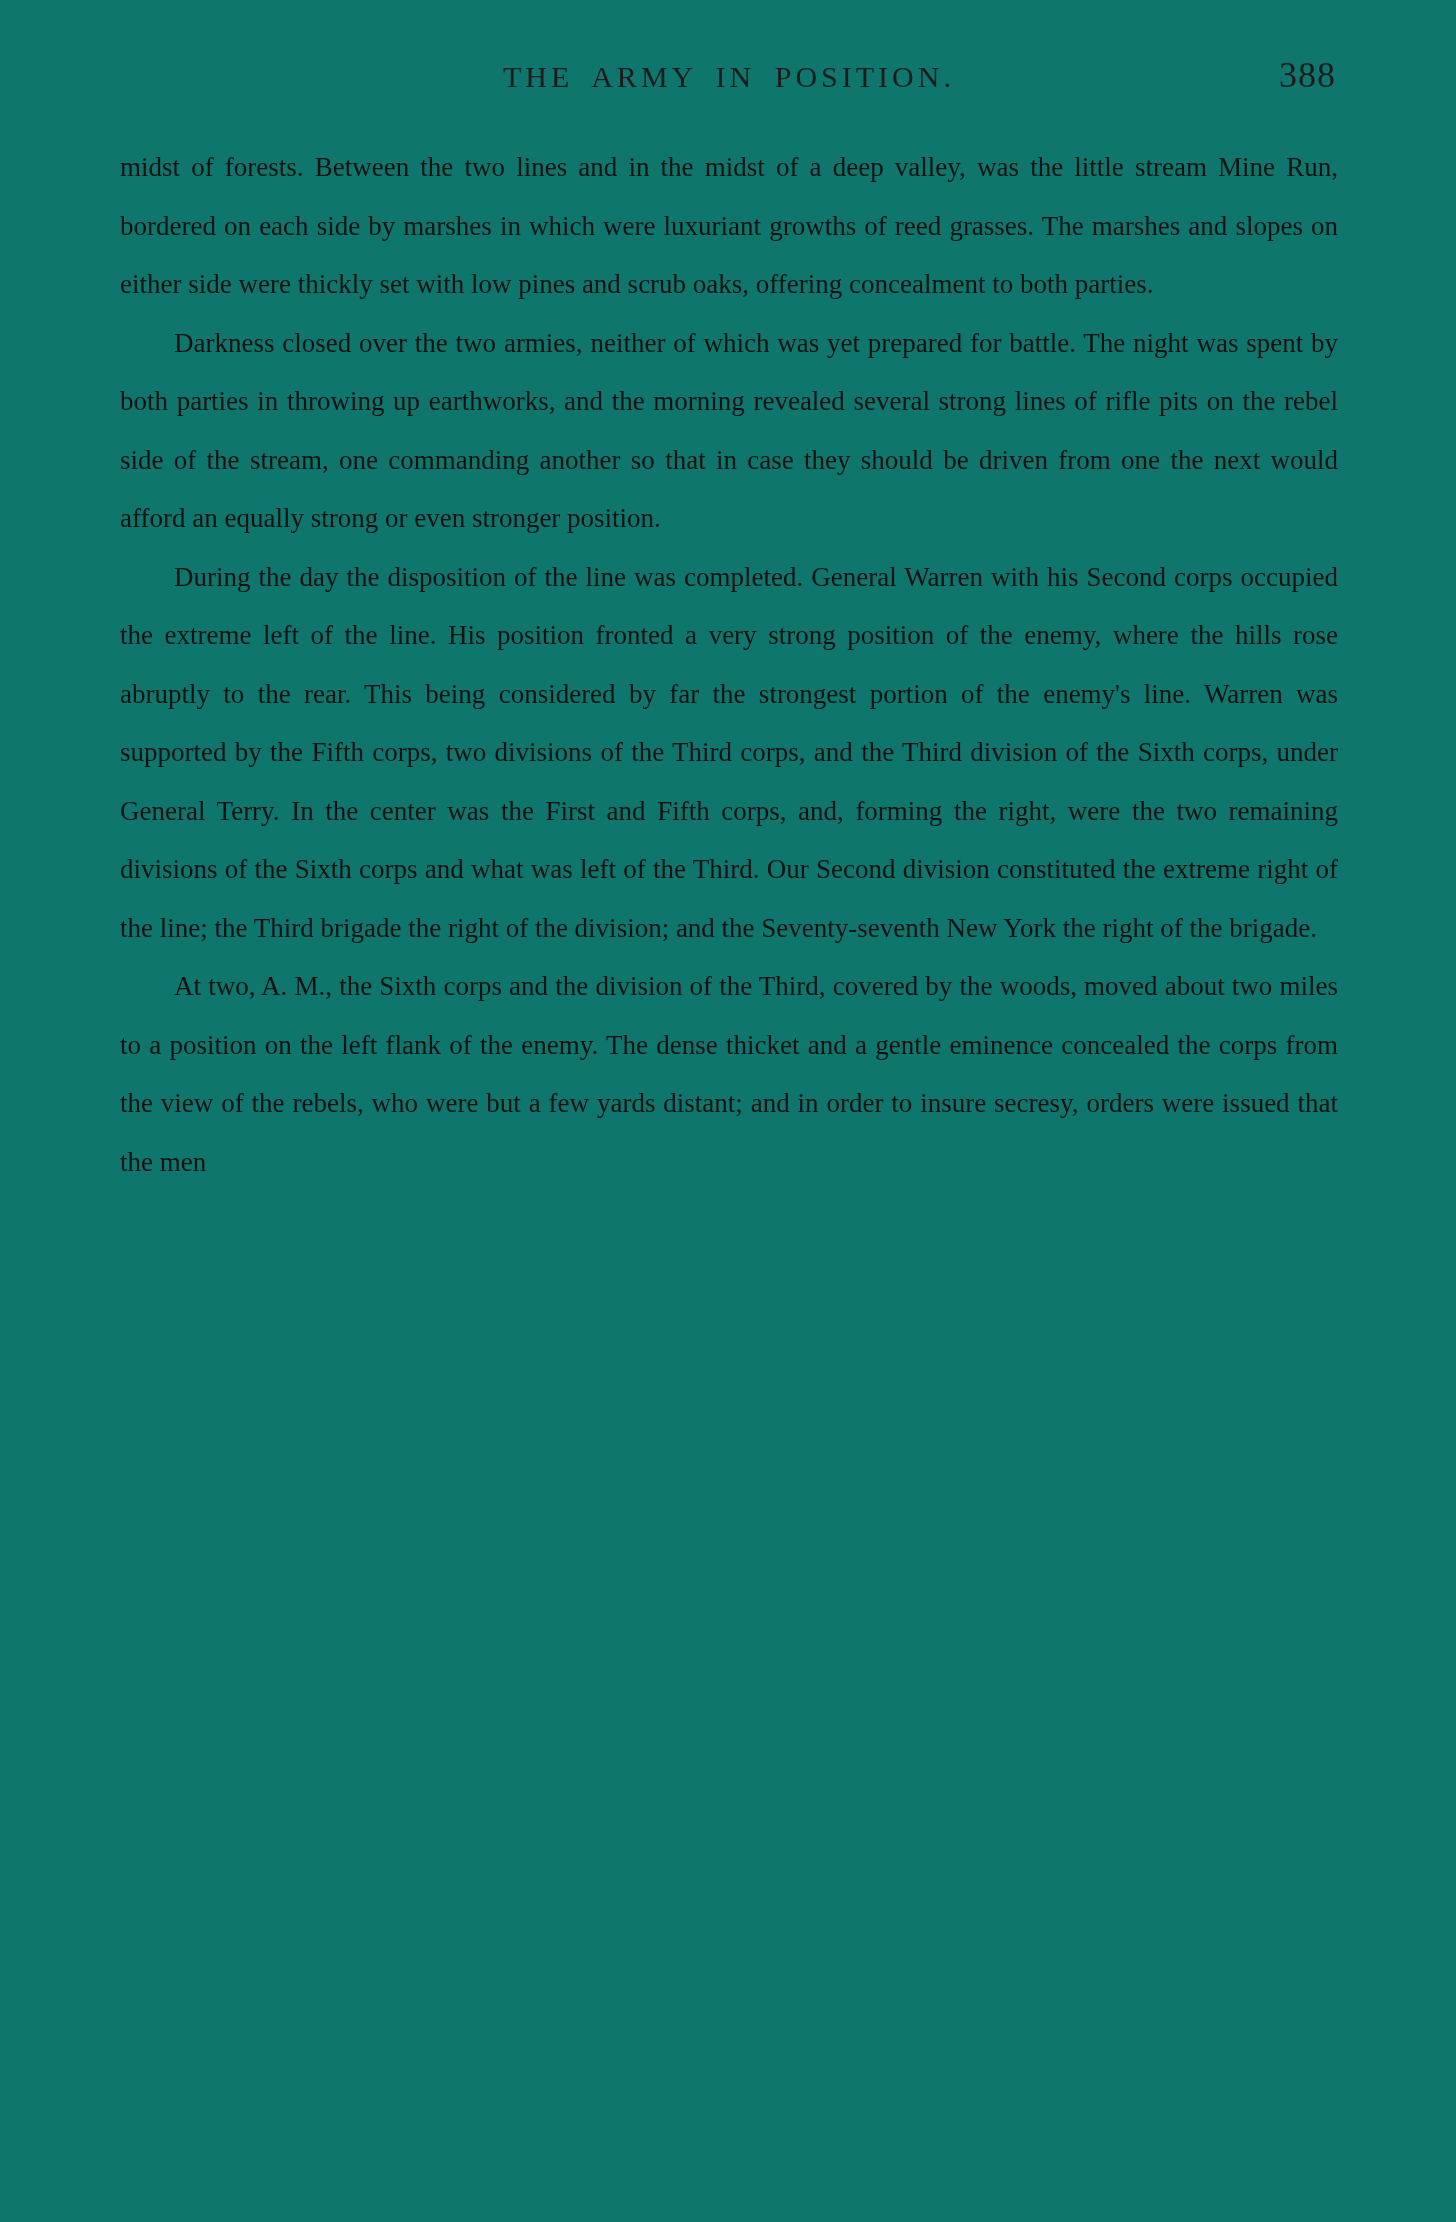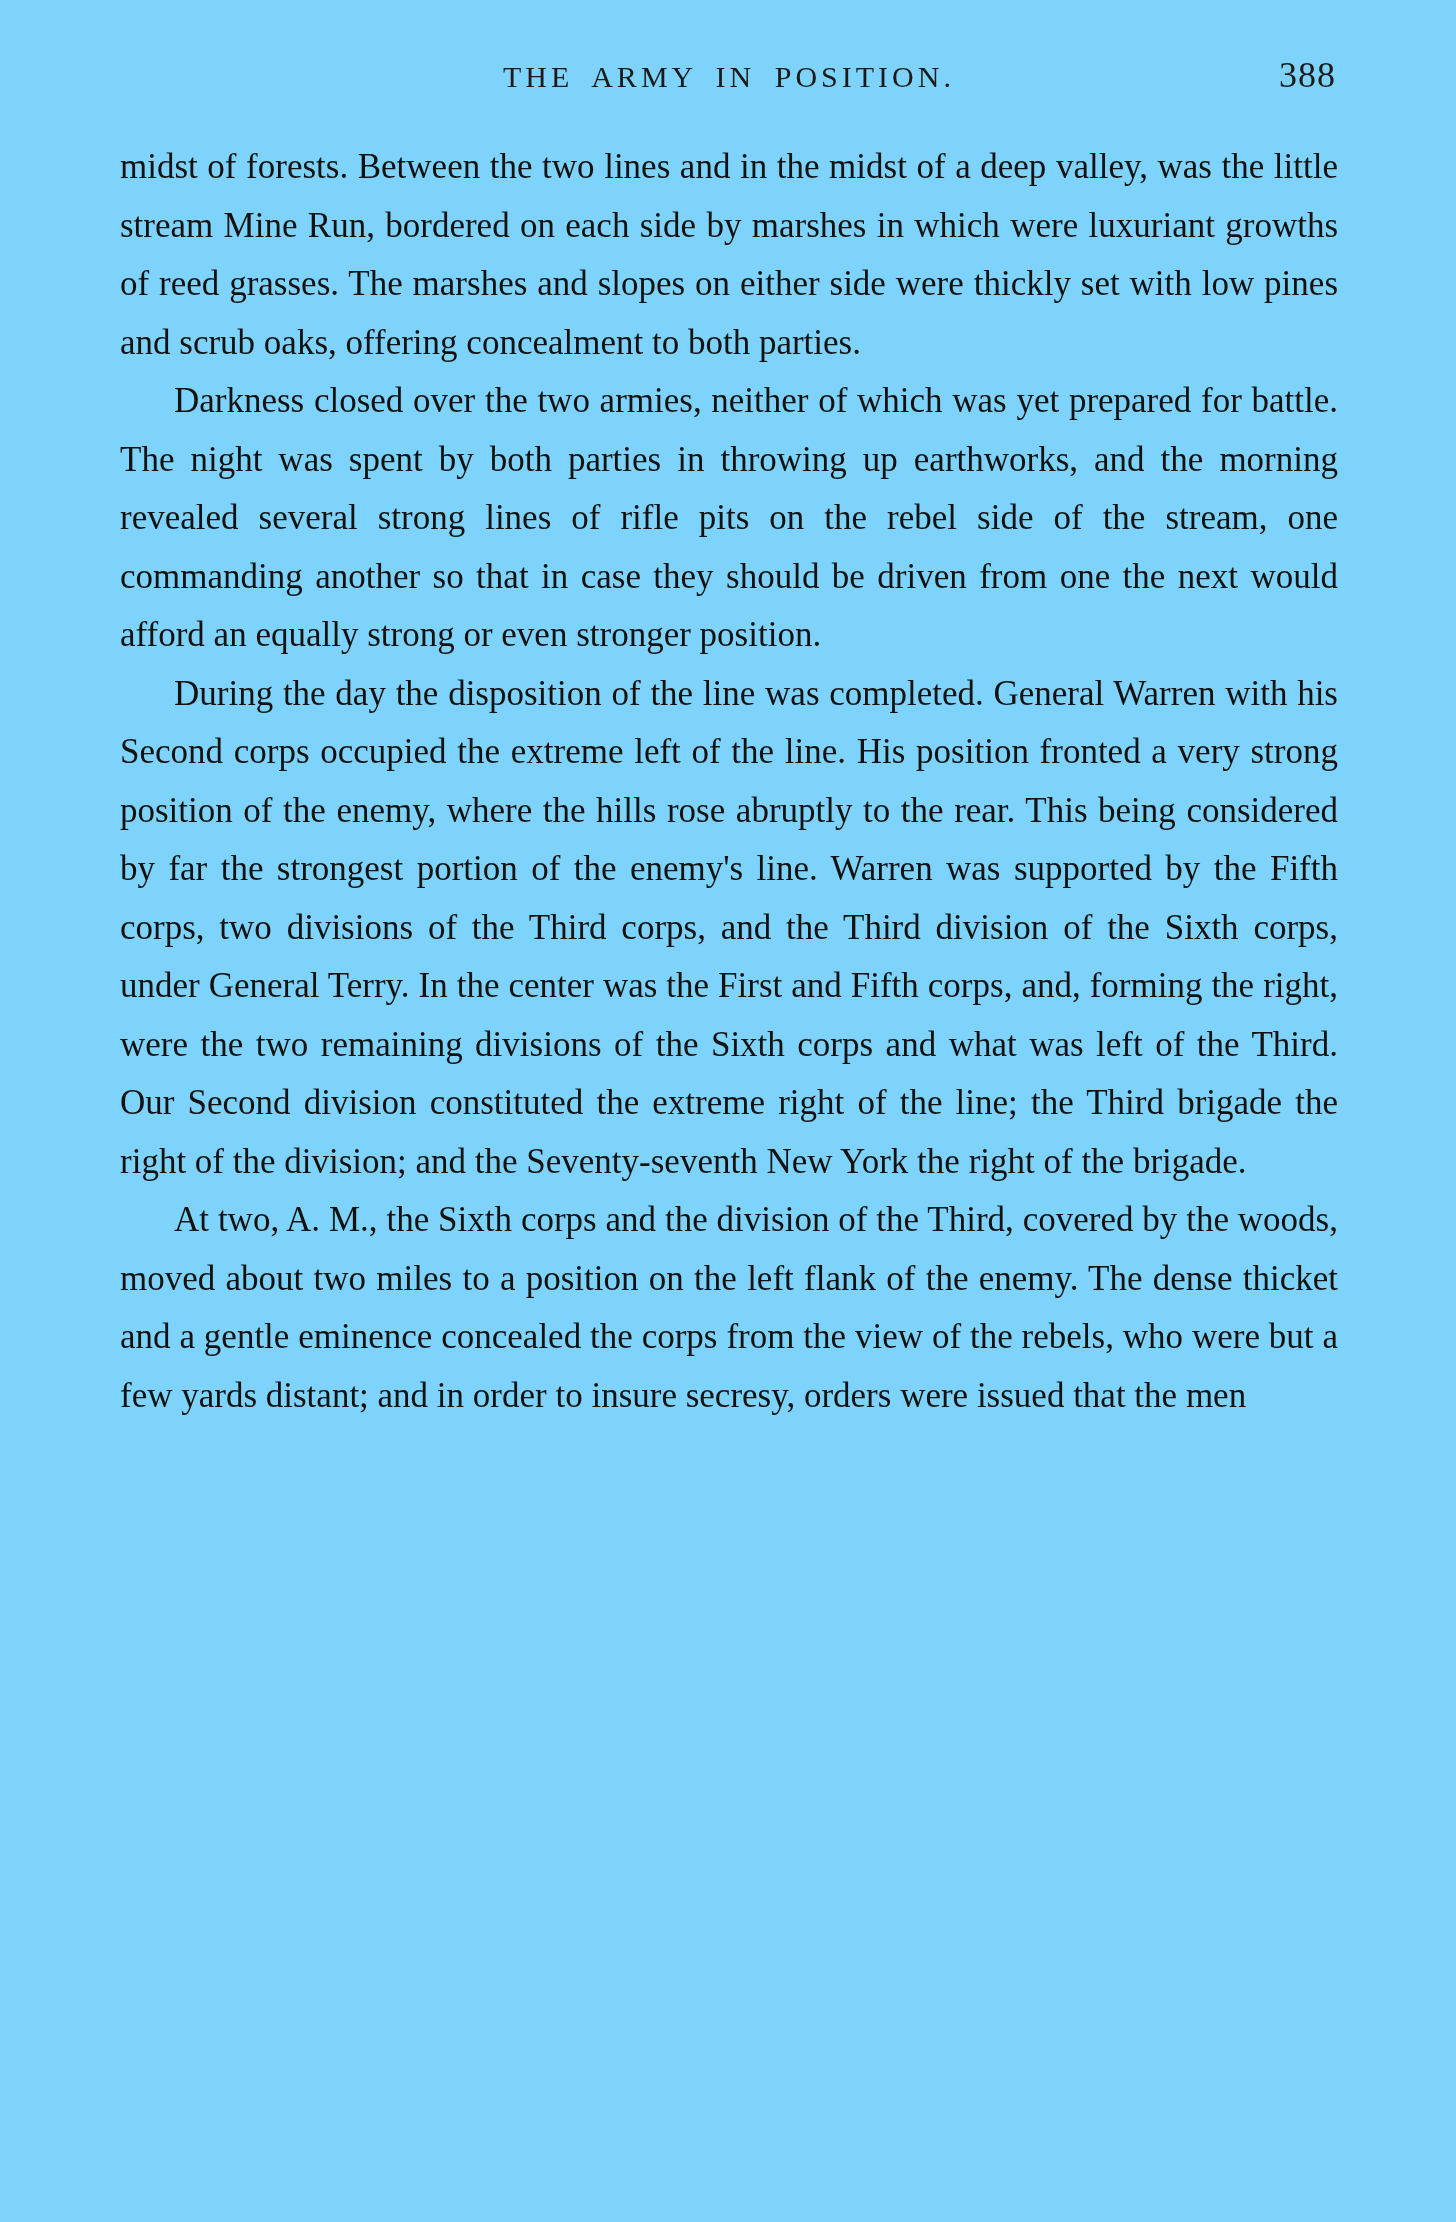--- a/index.html
+++ b/index.html
@@ -5,21 +5,21 @@
   html, body {
     margin: 0;
     padding: 0;
     background: #e8e8e6;
   }
   .page {
     position: relative;
     width: 1456px;
     height: 2222px;
     margin: 0 auto;
-    background: #7dd3fc;
+    background: #0f766e;
     box-sizing: border-box;
     padding: 52px 118px 60px 120px;
     font-family: "Liberation Serif", "DejaVu Serif", serif;
     color: #171614;
     overflow: hidden;
   }
   .page-header {
     position: relative;
     height: 58px;
     margin-bottom: 28px;
@@ -38,21 +38,21 @@
   .page-number {
     position: absolute;
     right: 2px;
     top: 2px;
     font-size: 36px;
     letter-spacing: 1px;
     color: #1c1b19;
   }
   .body-text p {
     margin: 0;
-    font-size: 35px;
+    font-size: 27px;
     line-height: 58.5px;
     text-align: justify;
     text-justify: inter-word;
     color: #131211;
   }
   .body-text p.indented {
     text-indent: 54px;
   }
 </style>
 </head>

